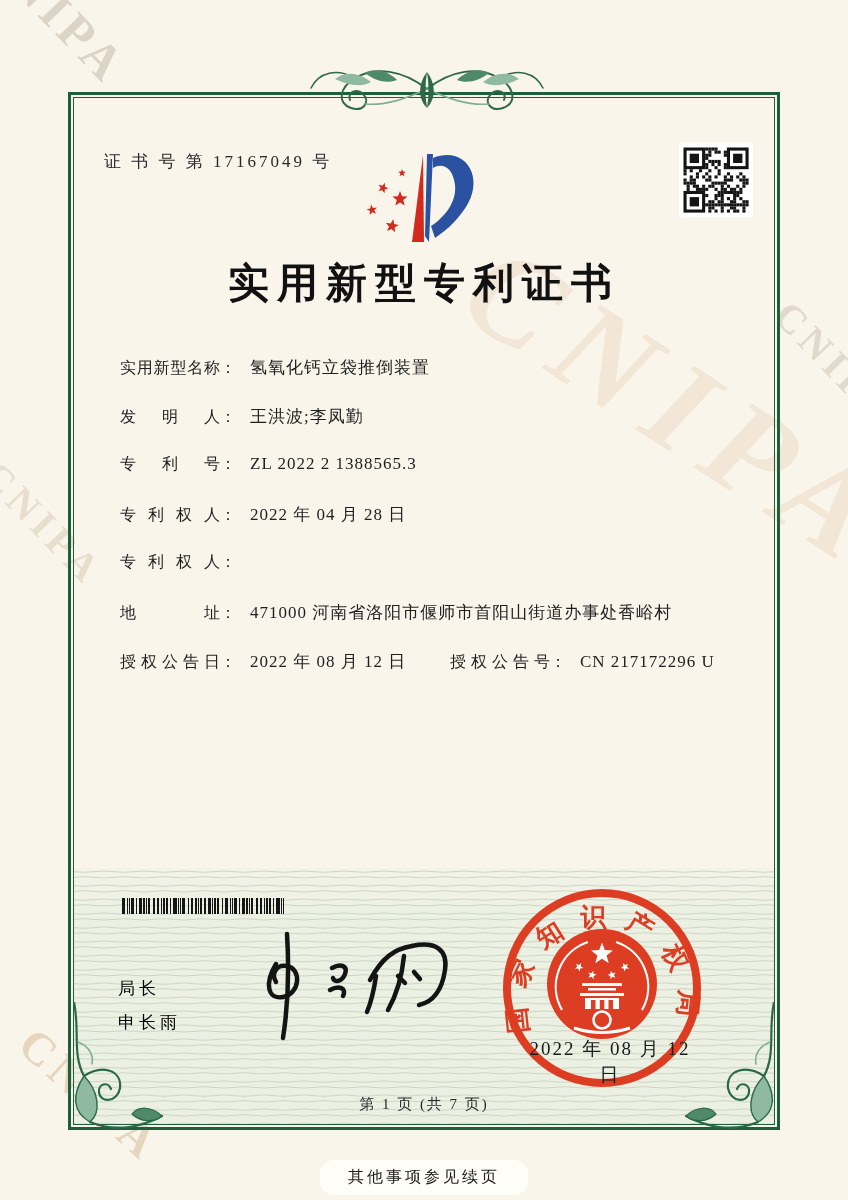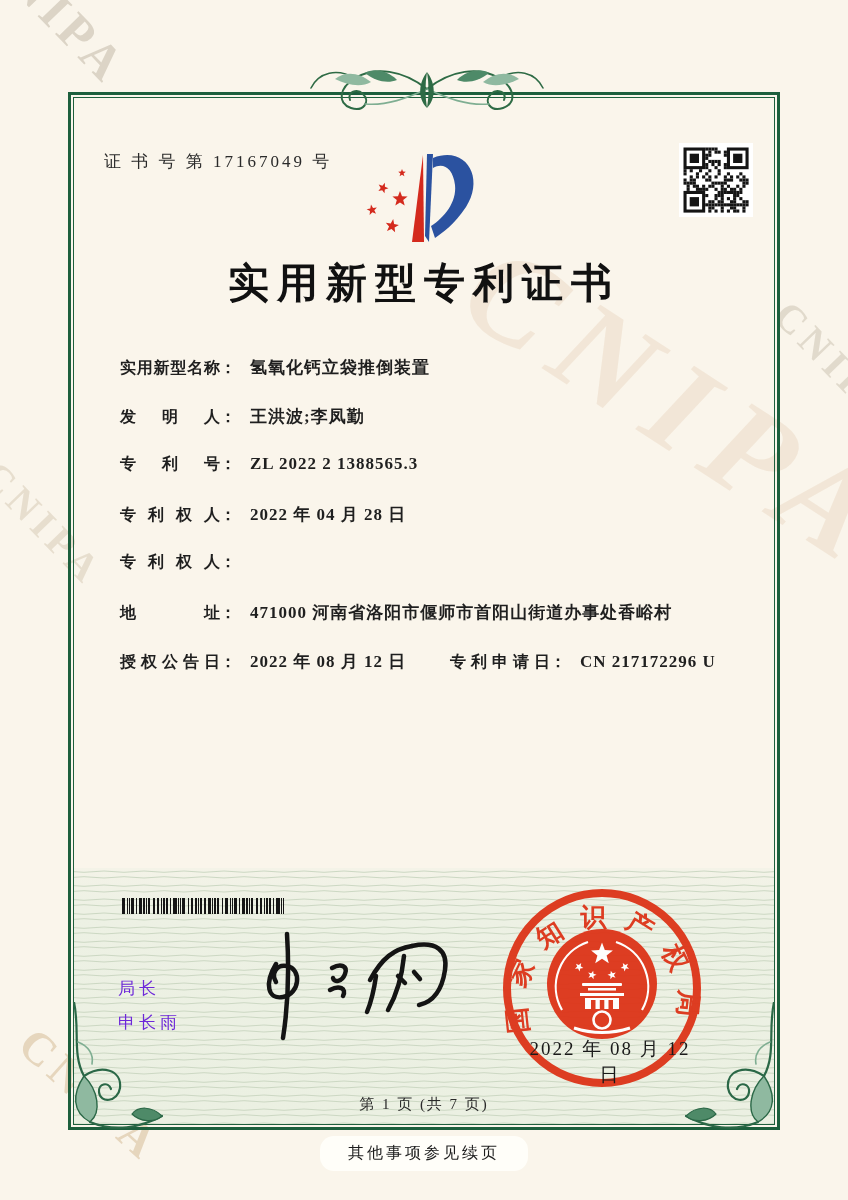--- a/index.html
+++ b/index.html
@@ -40,50 +40,50 @@
   .green-zone svg{display:block;}
   
   .cert-no{left:104px;top:150px;font-size:17px;letter-spacing:3px;color:#2a2a2a;}
   .title{
     left:0;right:0;top:256px;text-align:center;
     font-size:41px;font-weight:700;letter-spacing:8px;color:#111;
   }
   .qr-box{left:679px;top:143px;width:74px;height:74px;background:#fff;padding:0;}
   
   .fields{left:120px;top:356px;width:642px;font-size:17px;color:#1f1f1f;}
-  .frow{display:flex;align-items:baseline;margin-bottom:27px;height:22px;font-weight:bold;}
+  .frow{display:flex;align-items:baseline;margin-bottom:27px;height:22px;}
   .flabel{
     display:inline-block;width:100px;font-size:16px;
     text-align:justify;text-align-last:justify;color:#1f1f1f;
   }
   .fcolon{display:inline-block;margin-right:14px;font-size:16px;}
   .fvalue{letter-spacing:1px;white-space:nowrap;}
   .fgroup{display:flex;align-items:baseline;}
   .fgroup.first{width:330px;}
   
   .paras{left:120px;top:694px;width:638px;font-size:17px;line-height:32.5px;
     text-align:justify;color:#1c1c1c;}
   .paras p{margin:0;text-indent:2em;}
   
   .barcode{left:122px;top:898px;height:16px;display:flex;align-items:stretch;}
   .barcode span{display:block;background:#151515;}
-  .signer{left:118px;top:972px;font-size:17px;letter-spacing:4px;color:#6d28d9;line-height:34px;}
+  .signer{left:118px;top:972px;font-size:17px;letter-spacing:4px;color:#000000;line-height:34px;}
   .sig-svg{left:246px;top:924px;}
   .seal-svg{left:500px;top:886px;opacity:.95;}
   .seal-date{
     left:520px;top:1036px;width:180px;text-align:center;
     font-size:19px;letter-spacing:2px;color:#1a1a1a;font-weight:500;z-index:5;
   }
   .page-num{left:0;right:0;top:1095px;text-align:center;font-size:15px;letter-spacing:2px;color:#2a2a2a;}
   .note-box{
     left:0;right:0;top:1136px;text-align:center;
   }
   .note-box span{
     display:inline-block;background:#fffef9;padding:7px 28px;
-    font-size:16px;letter-spacing:3px;color:#1c1c1c;border-radius:14px;
+    font-size:16px;letter-spacing:3px;color:#1c1c1c;border-radius:14px;margin-top:24px;
   }
   .orn{pointer-events:none;}
 </style>
 </head>
 <body>
 
 <span class="wm wm-tl">CNIPA</span>
 <span class="wm wm-rt">CNIPA</span>
 <span class="wm wm-lm">CNIPA</span>
 <span class="wm wm-bl">CNIPA</span>
@@ -371,21 +371,21 @@
       <span class="fcolon">：</span>
       <span class="fvalue">471000 河南省洛阳市偃师市首阳山街道办事处香峪村</span>
   </div>
   <div class="frow">
     <span class="fgroup first">
       <span class="flabel">授权公告日</span>
         <span class="fcolon">：</span>
         <span class="fvalue">2022 年 08 月 12 日</span>
     </span>
     <span class="fgroup">
-      <span class="flabel">专利申请日</span>
+      <span class="flabel">授权公告号</span>
         <span class="fcolon">：</span>
         <span class="fvalue">CN 217172296 U</span>
     </span>
   </div>
 </div>
 
 <div class="abs paras">
 </div>
 
 <div class="abs barcode" id="barcode">

